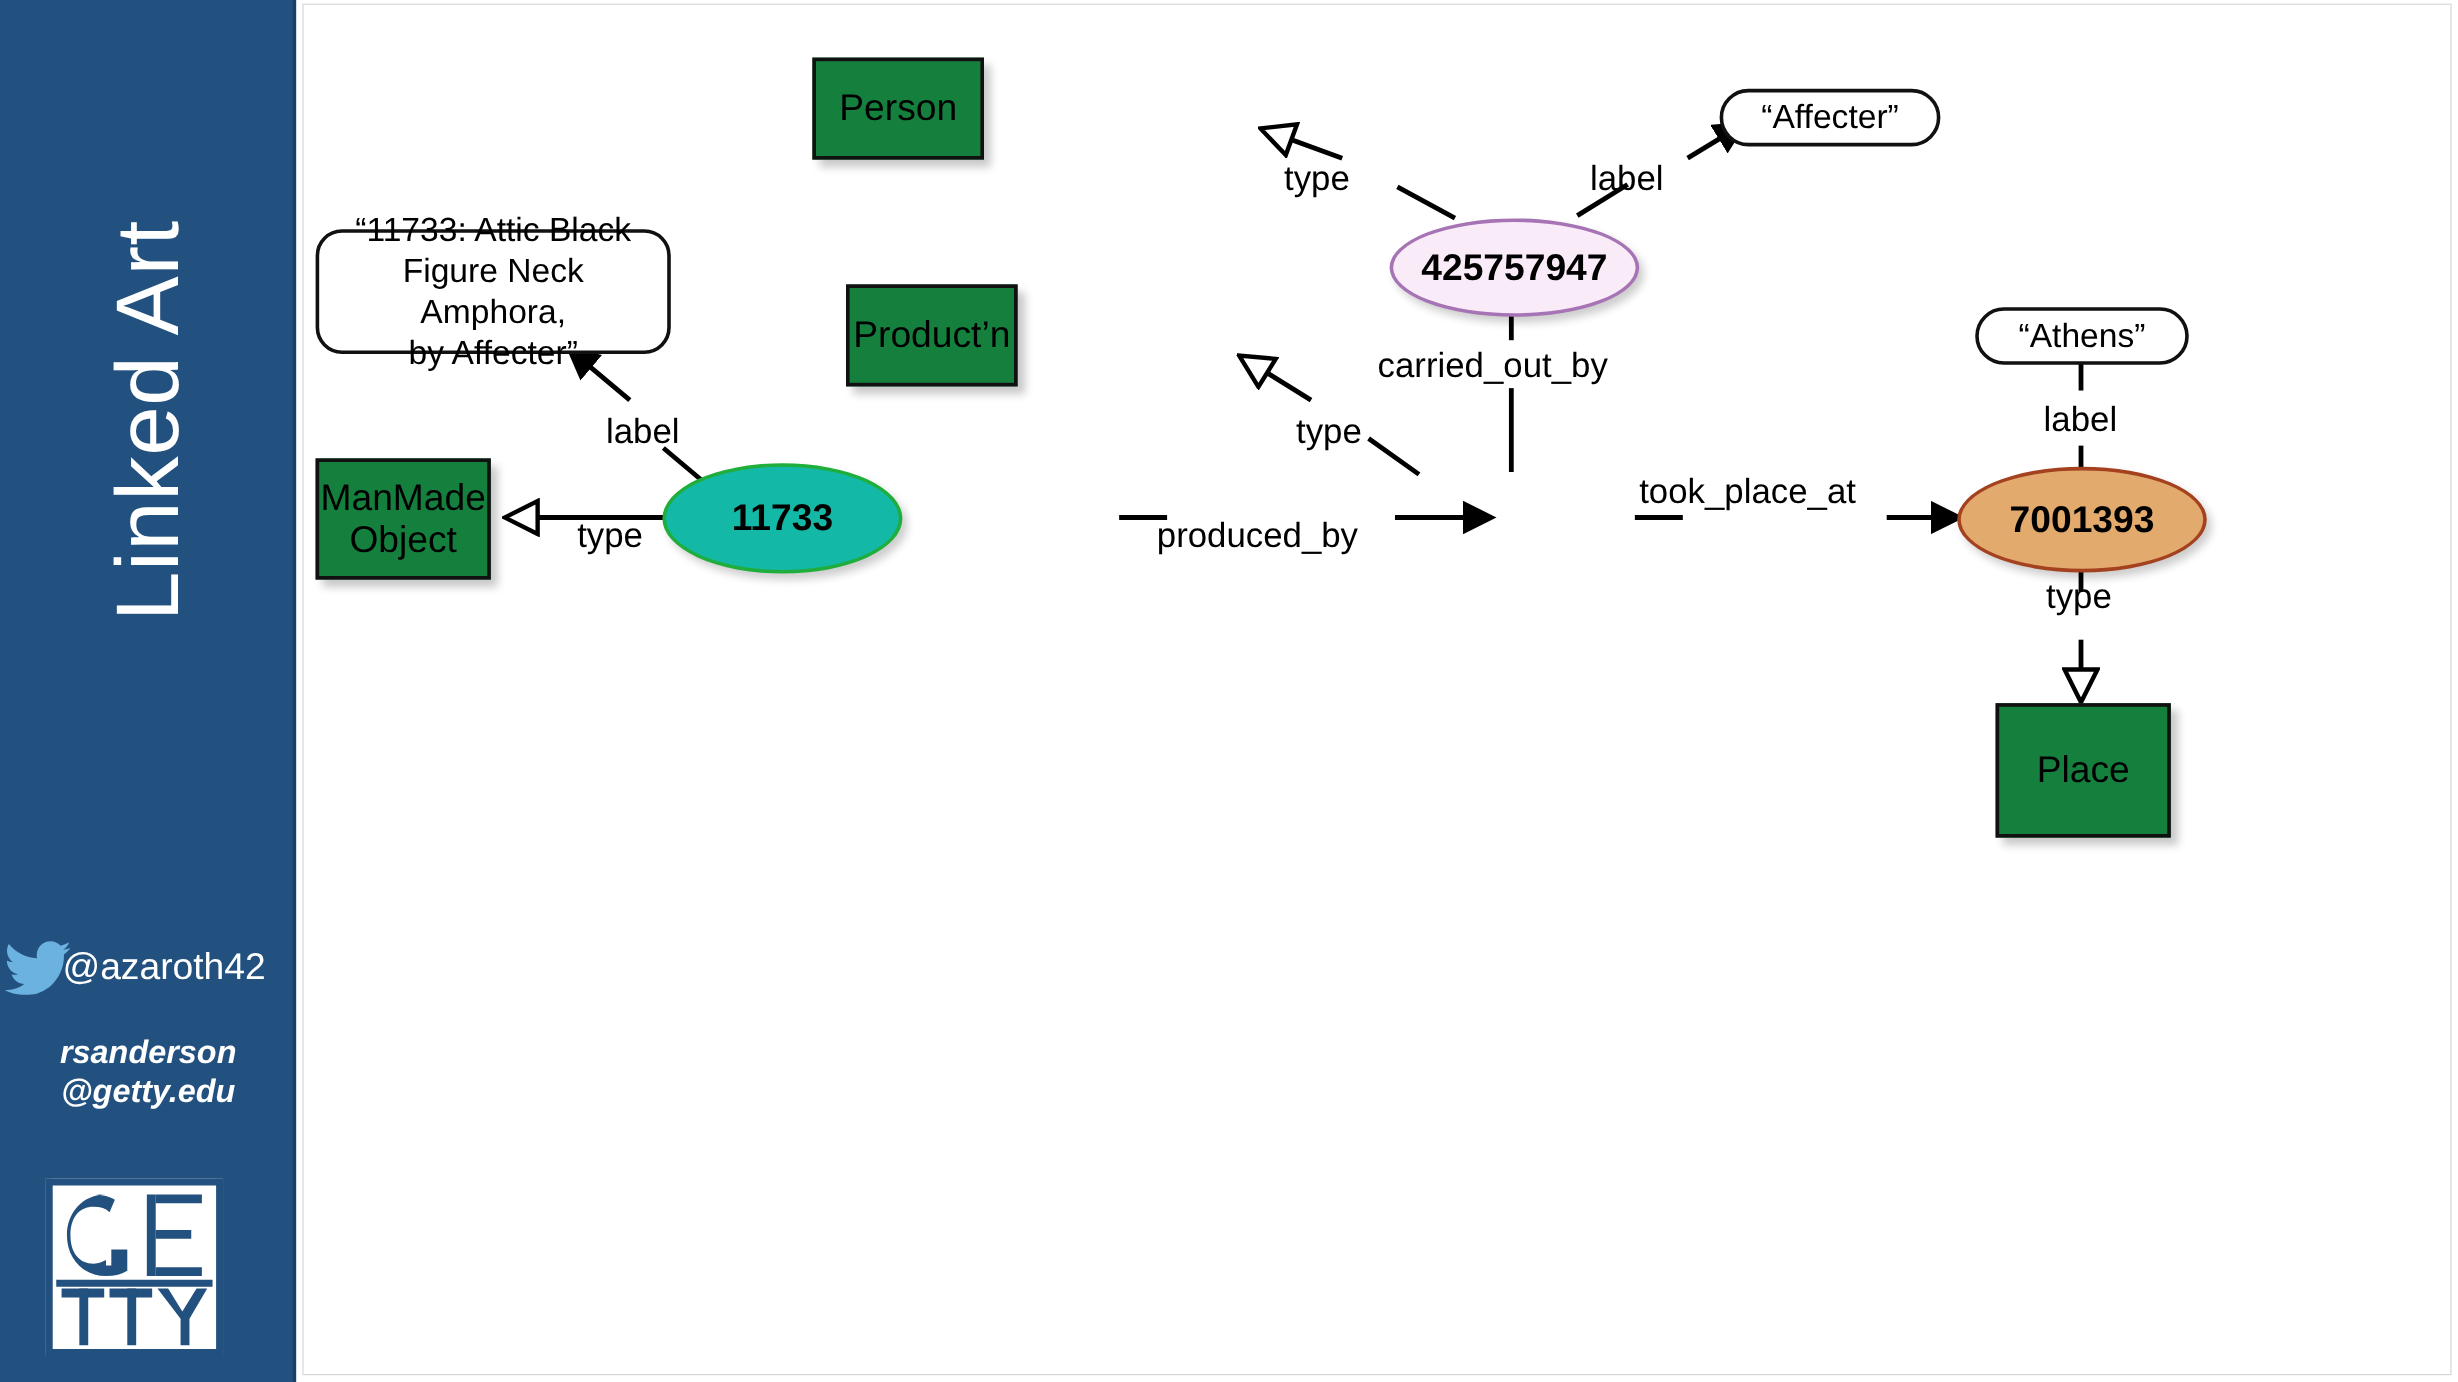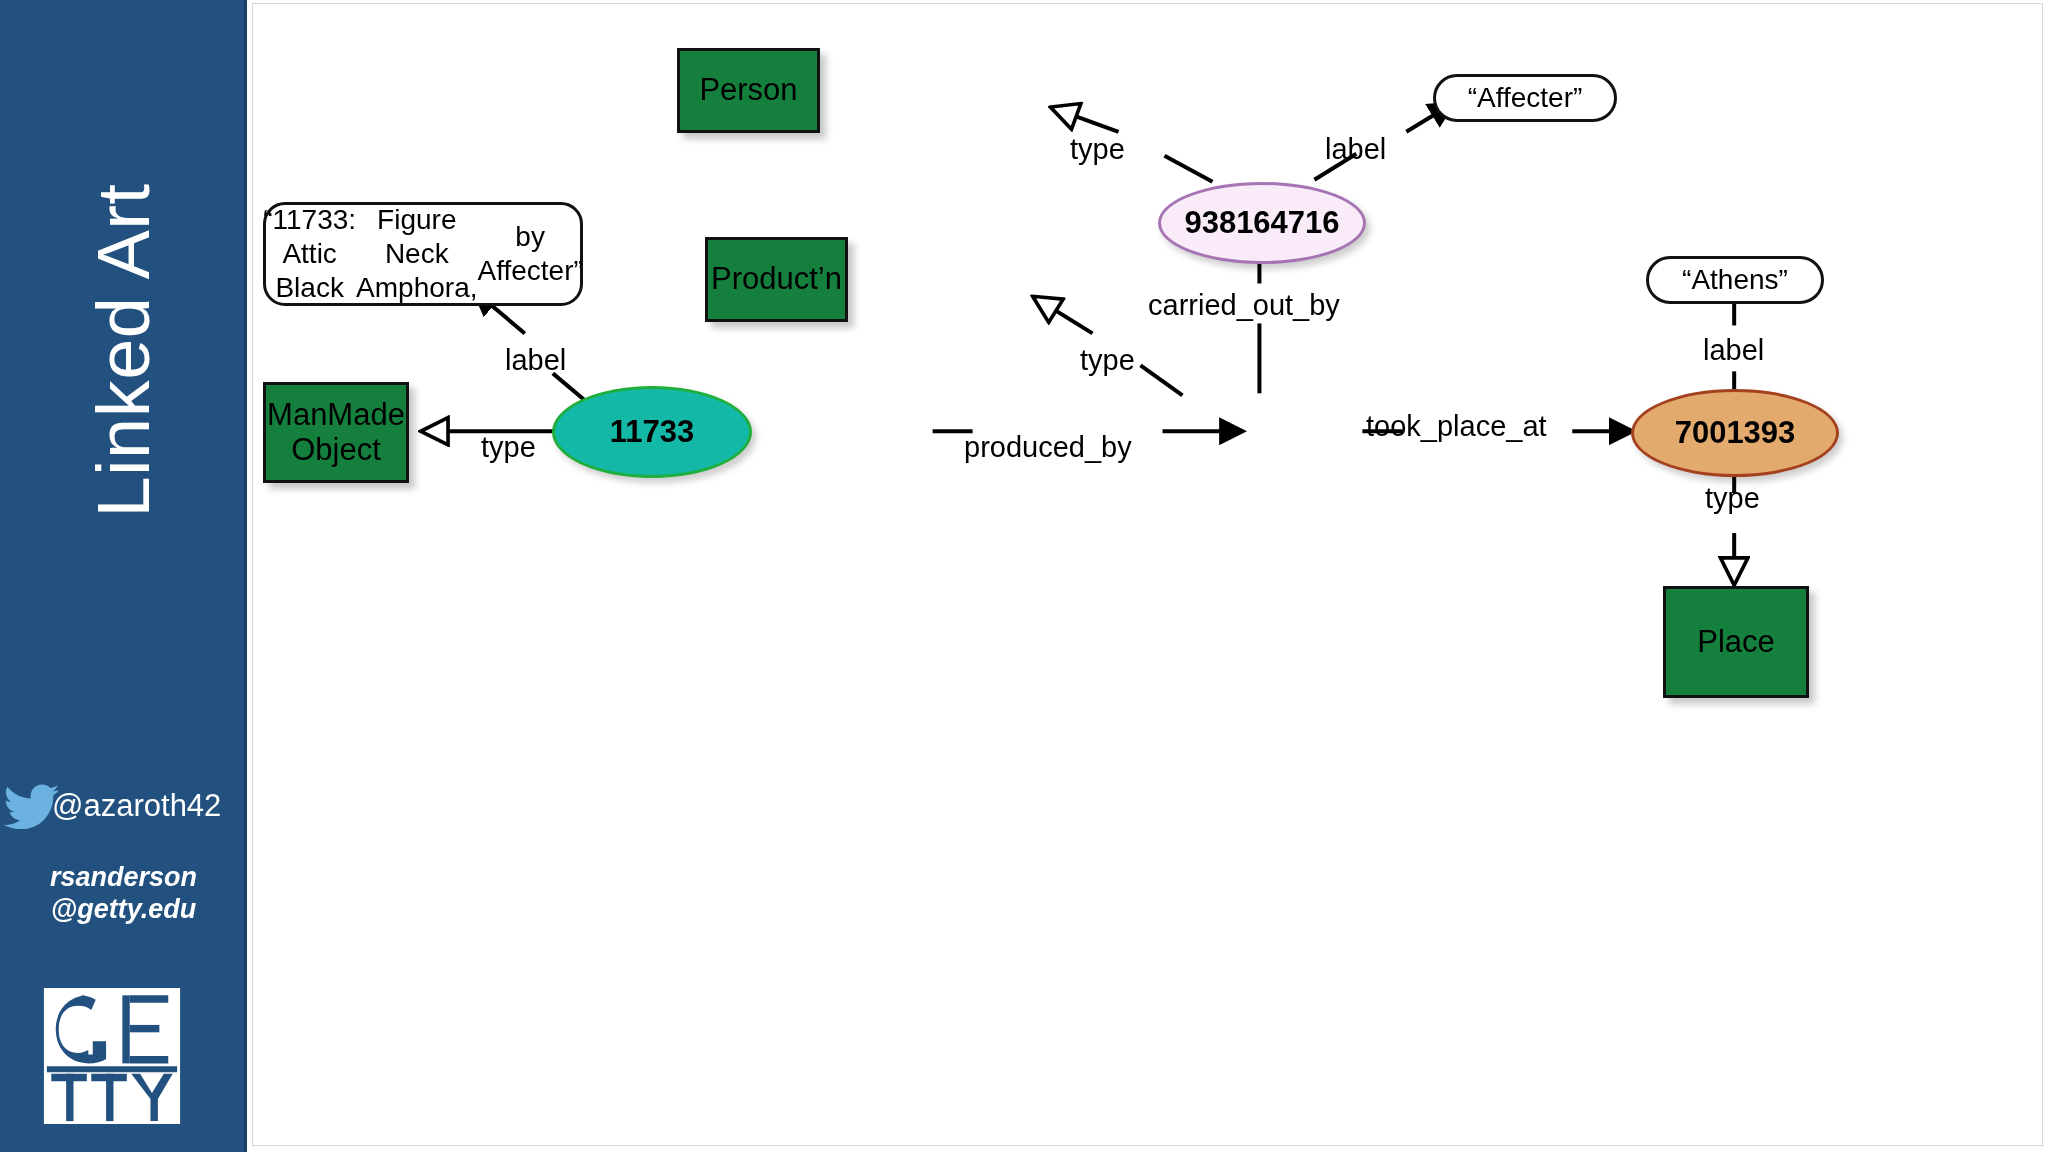--- a/index.html
+++ b/index.html
@@ -299,21 +299,21 @@
       <div class="edge-label" style="left:711px; top:427px;">produced_by</div>
 
       <div class="edge-label" style="left:827px; top:340px;">type</div>
 
       <div class="edge-label" style="left:895px; top:285px;">carried_out_by</div>
 
       <div class="edge-label" style="left:817px; top:129px;">type</div>
 
       <div class="edge-label" style="left:1072px; top:129px;">label</div>
 
-      <div class="edge-label" style="left:1113px; top:406px;">took_place_at</div>
+      <div class="edge-label" style="left:1113px; top:390px;">took_place_at</div>
 
       <div class="edge-label" style="left:1450px; top:330px;">label</div>
 
       <div class="edge-label" style="left:1452px; top:478px;">type</div>
 
       <div class="node class-box" style="left:424px; top:44px; width:143px; height:85px;">
         <span>Person</span>
       </div>
 
       <div class="node class-box" style="left:424px; top:233px; width:143px; height:85px;margin-left:28px;">
@@ -322,41 +322,41 @@
 
       <div class="node class-box" style="left:10px; top:378px; width:146px; height:101px; flex-direction:column;">
         <span>ManMade</span>
         <span>Object</span>
       </div>
 
       <div class="node class-box" style="left:1410px; top:582px; width:146px; height:112px;">
         <span>Place</span>
       </div>
 
-      <div class="node literal-box" style="left:10px; top:187px; width:320px; height:104px; flex-direction:row;margin-top:11px;">
+      <div class="node literal-box" style="left:10px; top:187px; width:296px; height:104px; flex-direction:column;">
         <span>“11733: Attic Black</span>
         <span>Figure Neck Amphora,</span>
         <span>by Affecter”</span>
       </div>
 
       <div class="node literal-box" style="left:1180px; top:70px; width:184px; height:48px; border-radius:26px;">
         <span>“Affecter”</span>
       </div>
 
       <div class="node literal-box" style="left:1393px; top:252px; width:178px; height:48px; border-radius:26px;">
         <span>“Athens”</span>
       </div>
 
       <div class="node ellipse ellipse-green" style="left:299px; top:382px; width:200px; height:92px;">
         <span>11733</span>
       </div>
 
 
       <div class="node ellipse ellipse-purple" style="left:905px; top:178px; width:208px; height:82px;">
-        <span>938164716</span>
+        <span>425757947</span>
       </div>
 
       <div class="node ellipse ellipse-orange" style="left:1378px; top:385px; width:208px; height:88px;">
         <span>7001393</span>
       </div>
 
     </div>
   </div>
 </div>
 

